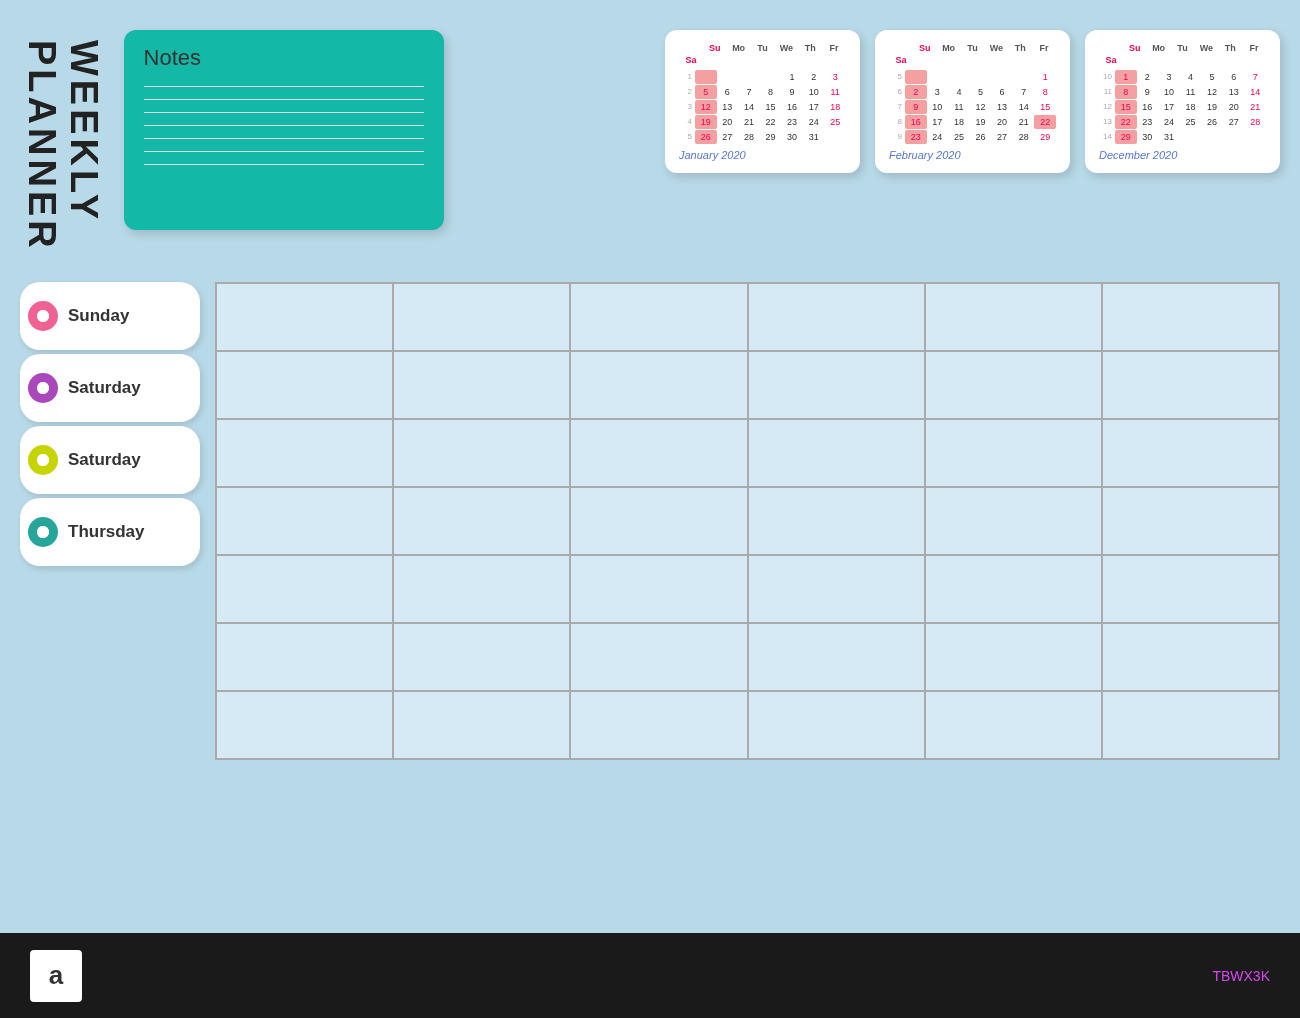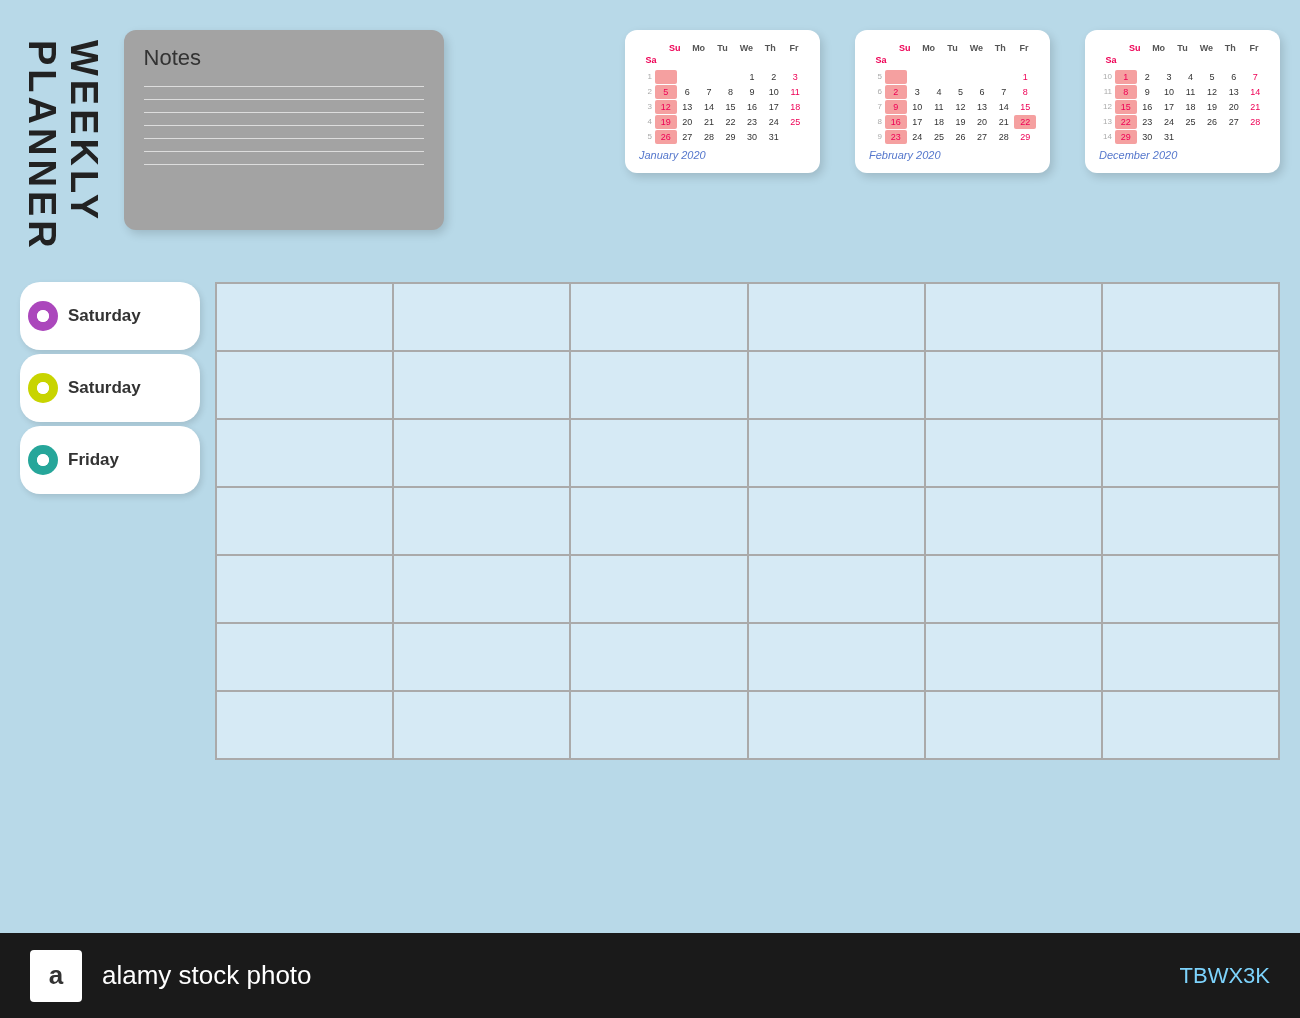--- a/index.html
+++ b/index.html
@@ -42,21 +42,21 @@
       padding: 10px 0;
       line-height: 1;
       flex-shrink: 0;
       display: flex;
       flex-direction: column;
       align-items: center;
     }
 
     
     .notes-card {
-      background: #a3a3a3;
+      background: #14b8a6;
       border-radius: 12px;
       box-shadow: 3px 4px 10px rgba(0,0,0,0.15);
       padding: 15px 20px;
       width: 320px;
       height: 200px;
       flex-shrink: 0;
       position: relative;
     }
     .notes-title {
       font-size: 22px;
@@ -84,21 +84,20 @@
       justify-content: flex-end;
     }
 
     .calendar-card {
       background: white;
       border-radius: 12px;
       box-shadow: 3px 4px 10px rgba(0,0,0,0.15);
       padding: 12px 14px;
       width: 195px;
       flex-shrink: 0;
-      margin-left: 20px;
     }
 
     .cal-header {
       display: grid;
       grid-template-columns: repeat(7, 1fr);
       text-align: center;
       margin-bottom: 4px;
     }
     .cal-header span {
       font-size: 9px;
@@ -243,22 +242,22 @@
       color: #333;
       flex-shrink: 0;
     }
 
     .alamy-text {
       color: white;
       font-size: 26px;
     }
 
     .alamy-code {
-      color: #7dd3fc;
-      font-size: 22px;
+      color: #d946ef;
+      font-size: 14px;
       margin-left: auto;
     }
   </style>
 </head>
 <body>
 
 <div class="main-container">
 
   <div class="header-row">
 
@@ -461,20 +460,26 @@
         <div class="cal-month-label">December 2020</div>
       </div>
 
     </div>
   </div>
 
   <div class="bottom-section">
 
     <div class="days-column">
 
+      <div class="day-label">
+        <div class="day-icon" style="background:#f06292;">
+          <div style="width:12px;height:12px;border-radius:50%;background:white;position:relative;z-index:1;"></div>
+        </div>
+        <span class="day-text">Sunday</span>
+      </div>
 
       <div class="day-label">
         <div class="day-icon" style="background:#ab47bc;">
           <div style="width:12px;height:12px;border-radius:50%;background:white;position:relative;z-index:1;"></div>
         </div>
         <span class="day-text">Saturday</span>
       </div>
 
 
       <div class="day-label">
@@ -482,21 +487,21 @@
           <div style="width:12px;height:12px;border-radius:50%;background:white;position:relative;z-index:1;"></div>
         </div>
         <span class="day-text">Saturday</span>
       </div>
 
 
       <div class="day-label">
         <div class="day-icon" style="background:#26a69a;">
           <div style="width:12px;height:12px;border-radius:50%;background:white;position:relative;z-index:1;"></div>
         </div>
-        <span class="day-text">Friday</span>
+        <span class="day-text">Thursday</span>
       </div>
 
 
     </div>
 
     <div class="weekly-grid-container">
       <div class="weekly-grid">
 
         <div class="grid-cell"></div>
         <div class="grid-cell"></div>
@@ -548,15 +553,14 @@
         <div class="grid-cell"></div>
       </div>
     </div>
   </div>
 </div>
 
 <div class="alamy-bar">
   <div class="alamy-logo-box">
     <span>a</span>
   </div>
-  <span class="alamy-text">alamy stock photo</span>
   <span class="alamy-code">TBWX3K</span>
 </div>
 
 </body></html>

